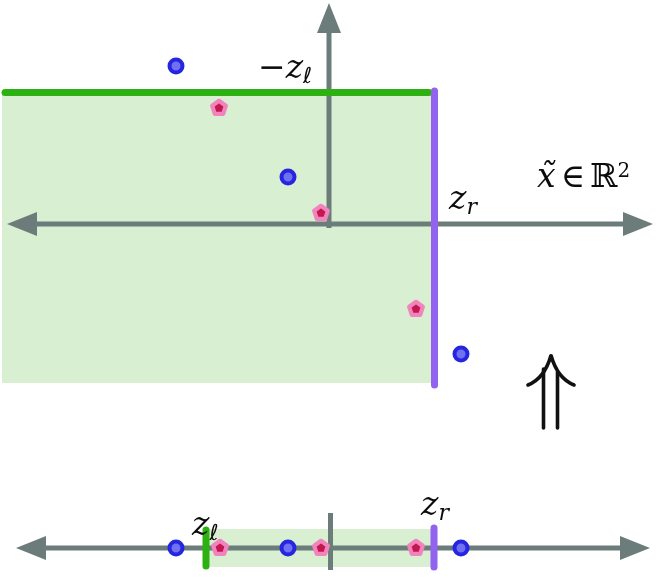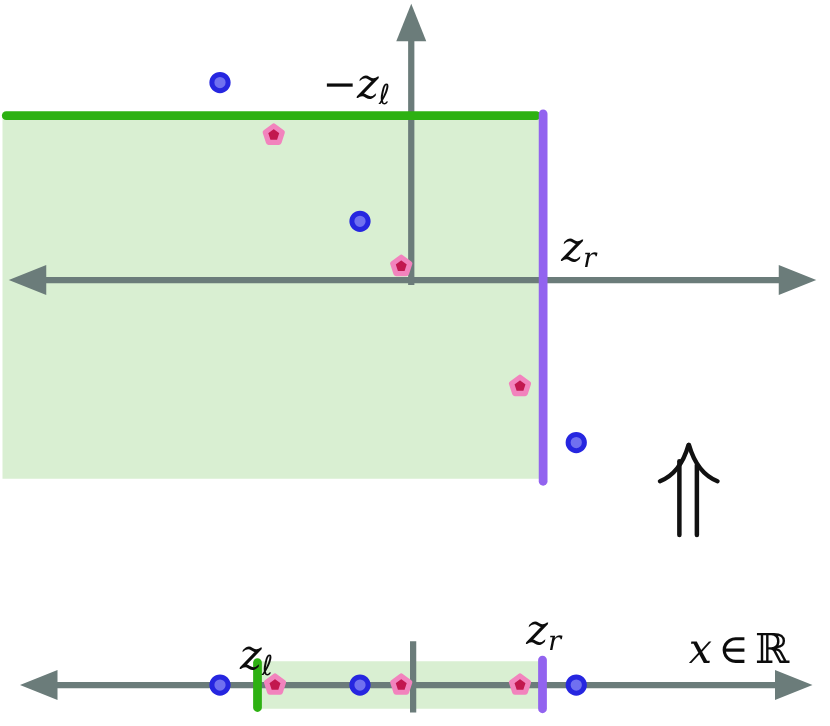--- a/index.html
+++ b/index.html
@@ -84,26 +84,26 @@
   </svg>
 
   <div class="mlabel" style="left:258px;top:50px">
     <span class="var">−z</span><sub>ℓ</sub>
   </div>
 
   <div class="mlabel" style="left:449px;top:181px">
     <span class="var">z</span><sub>r</sub>
   </div>
 
+  <div class="mlabel" style="left:537px;top:159px">
+    <span class="var">x̃</span><span class="mid">∈</span><span>ℝ</span><sup>2</sup>
+  </div>
 
   <div class="mlabel" style="left:192px;top:507px">
     <span class="var">z</span><sub>ℓ</sub>
   </div>
 
   <div class="mlabel" style="left:421px;top:487px">
     <span class="var">z</span><sub>r</sub>
   </div>
 
-  <div class="mlabel" style="left:551px;top:502px">
-    <span class="var">x</span><span class="mid">∈</span><span>ℝ</span>
-  </div>
 
 </div>
 
 </body></html>

